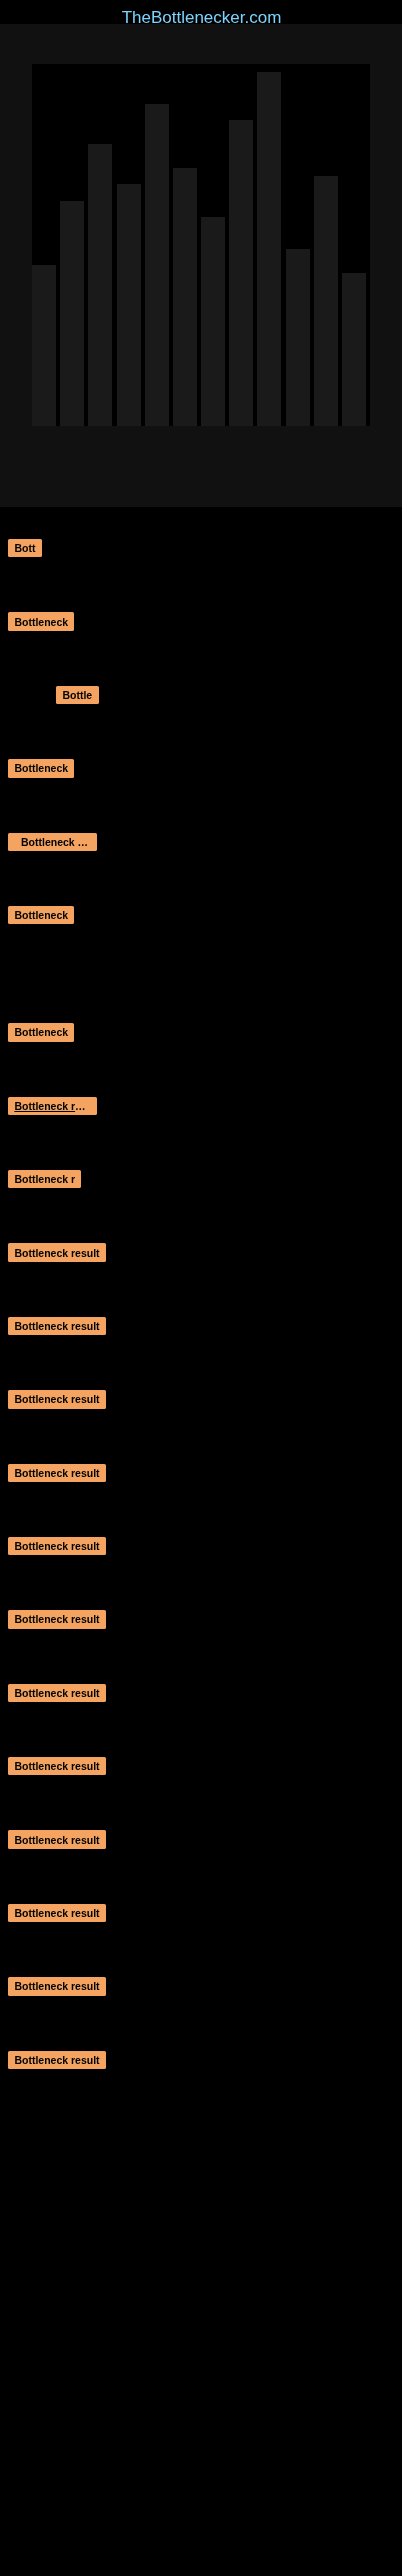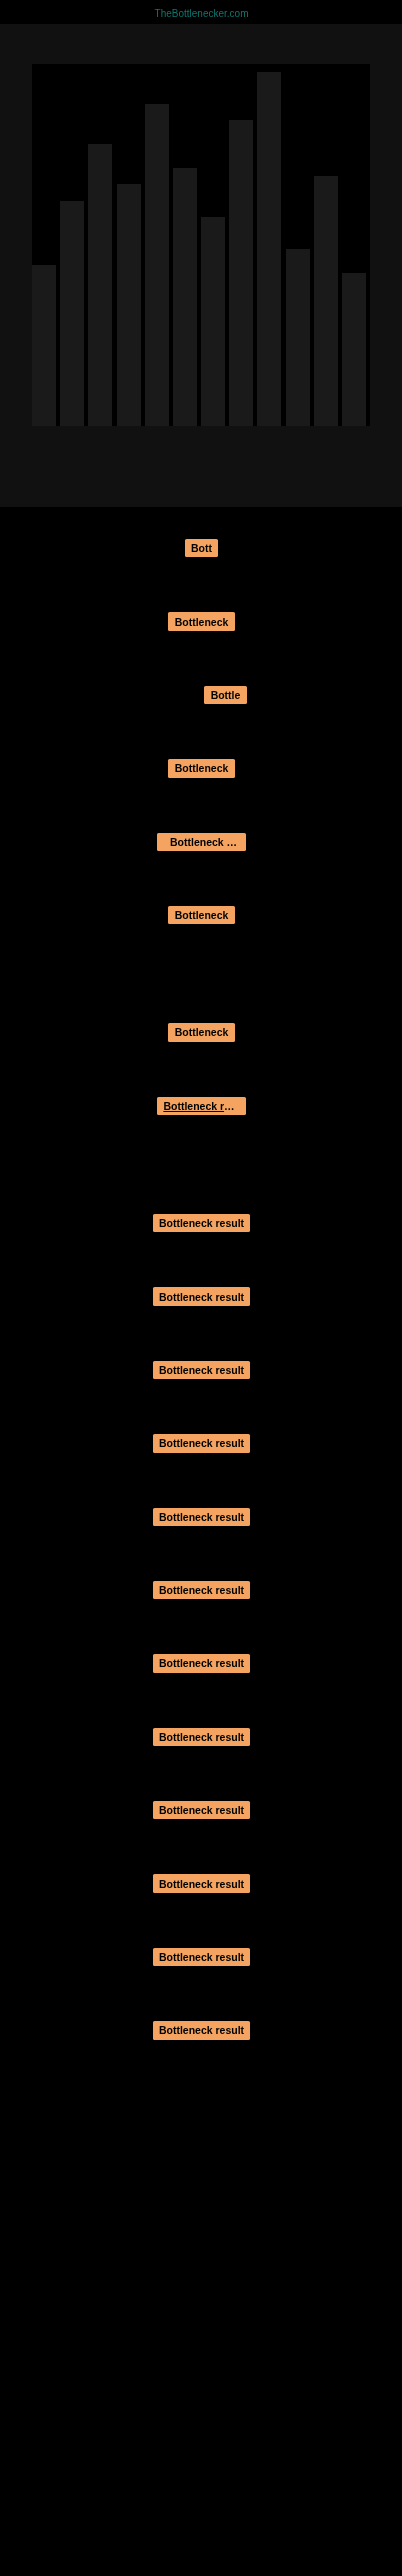--- a/index.html
+++ b/index.html
@@ -10,22 +10,22 @@
 
     body {
       background-color: #000000;
       width: 403px;
       min-height: 2576px;
       font-family: Arial, sans-serif;
       position: relative;
     }
 
     .site-title {
-      color: #0f766e;
-      font-size: 10px;
+      color: #7dd3fc;
+      font-size: 17px;
       text-align: center;
       padding-top: 8px;
       padding-bottom: 8px;
       position: absolute;
       top: 0;
       left: 0;
       right: 0;
     }
 
     .chart-area {
@@ -65,21 +65,20 @@
       position: absolute;
       top: 523px;
       left: 0;
       right: 0;
       padding: 16px 0;
     }
 
     .bottleneck-item {
       margin-bottom: 8px;
       padding: 0 8px;
-      text-align: center;
     }
 
     .bottleneck-label {
       display: inline-block;
       background-color: #f4a460;
       color: #000;
       font-size: 10.5px;
       font-weight: bold;
       padding: 3.2px 6.4px;
       border-radius: 1.6px;
@@ -186,20 +185,23 @@
   </div>
 
   <div style="height:44px;"></div>
 
   <div class="bottleneck-item item-9">
     <span class="bottleneck-label">Bottleneck resu</span>
   </div>
 
   <div style="height:44px;"></div>
 
+  <div class="bottleneck-item item-10">
+    <span class="bottleneck-label">Bottleneck r</span>
+  </div>
 
   <div style="height:44px;"></div>
 
   <div class="bottleneck-item item-11">
     <span class="bottleneck-label">Bottleneck result</span>
   </div>
 
   <div style="height:44px;"></div>
 
   <div class="bottleneck-item item-12">

